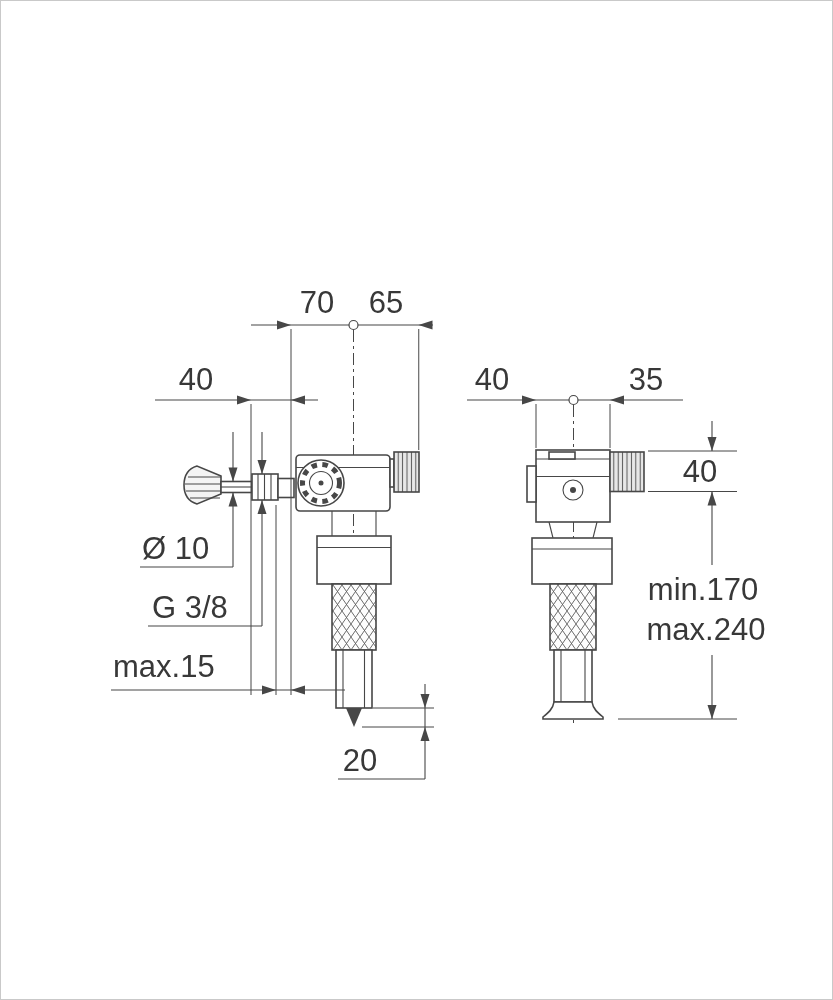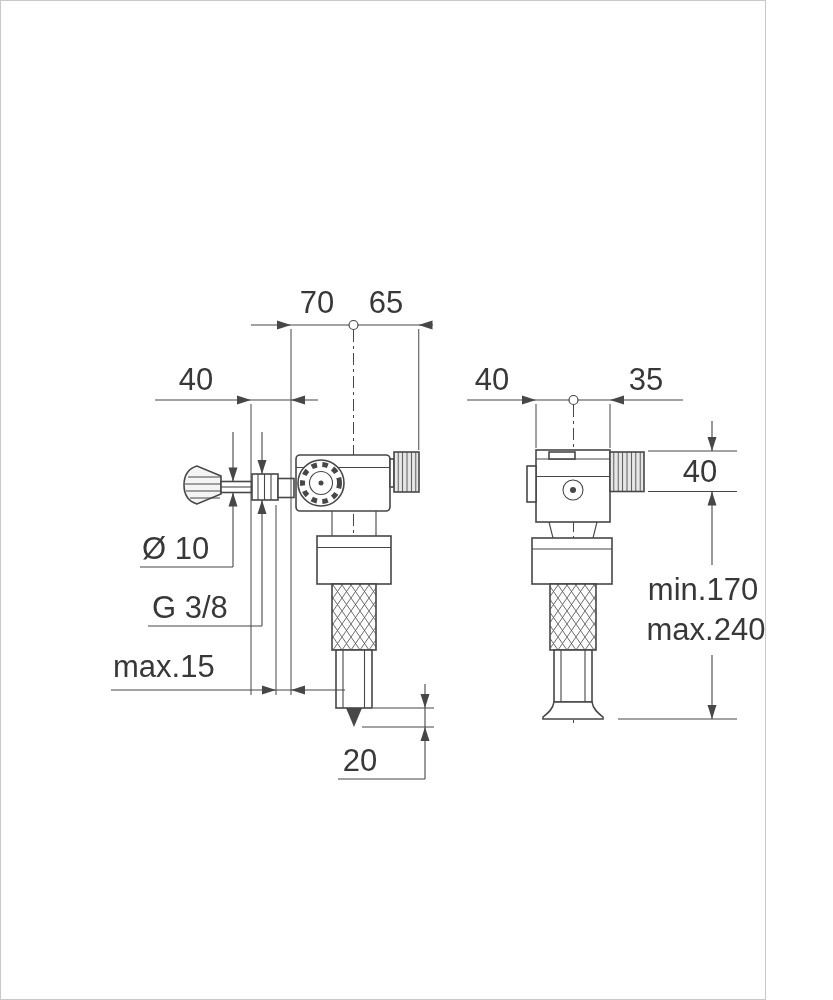--- a/index.html
+++ b/index.html
@@ -1,17 +1,17 @@
 <!DOCTYPE html>
 <html><head>
 <meta charset="utf-8">
 <style>
   html,body{margin:0;padding:0;background:#ffffff;}
   .sheet{
-    position:relative;width:766px;height:1000px;background:#ffffff;
+    position:relative;width:833px;height:1000px;background:#ffffff;
     box-shadow:inset 0 0 0 1px #c9c9c9;
     font-family:"Liberation Sans", sans-serif;
     text-align:right;
   }
   svg{display:block}
   .outline{fill:#ffffff;stroke:#474747;stroke-width:1.6;}
   .shaded{fill:#f4f4f4;stroke:#474747;stroke-width:1.6;}
   .detail{fill:none;stroke:#474747;stroke-width:1.1;}
   .dim{fill:none;stroke:#474747;stroke-width:1.1;}
   .ext{fill:none;stroke:#474747;stroke-width:1;}

